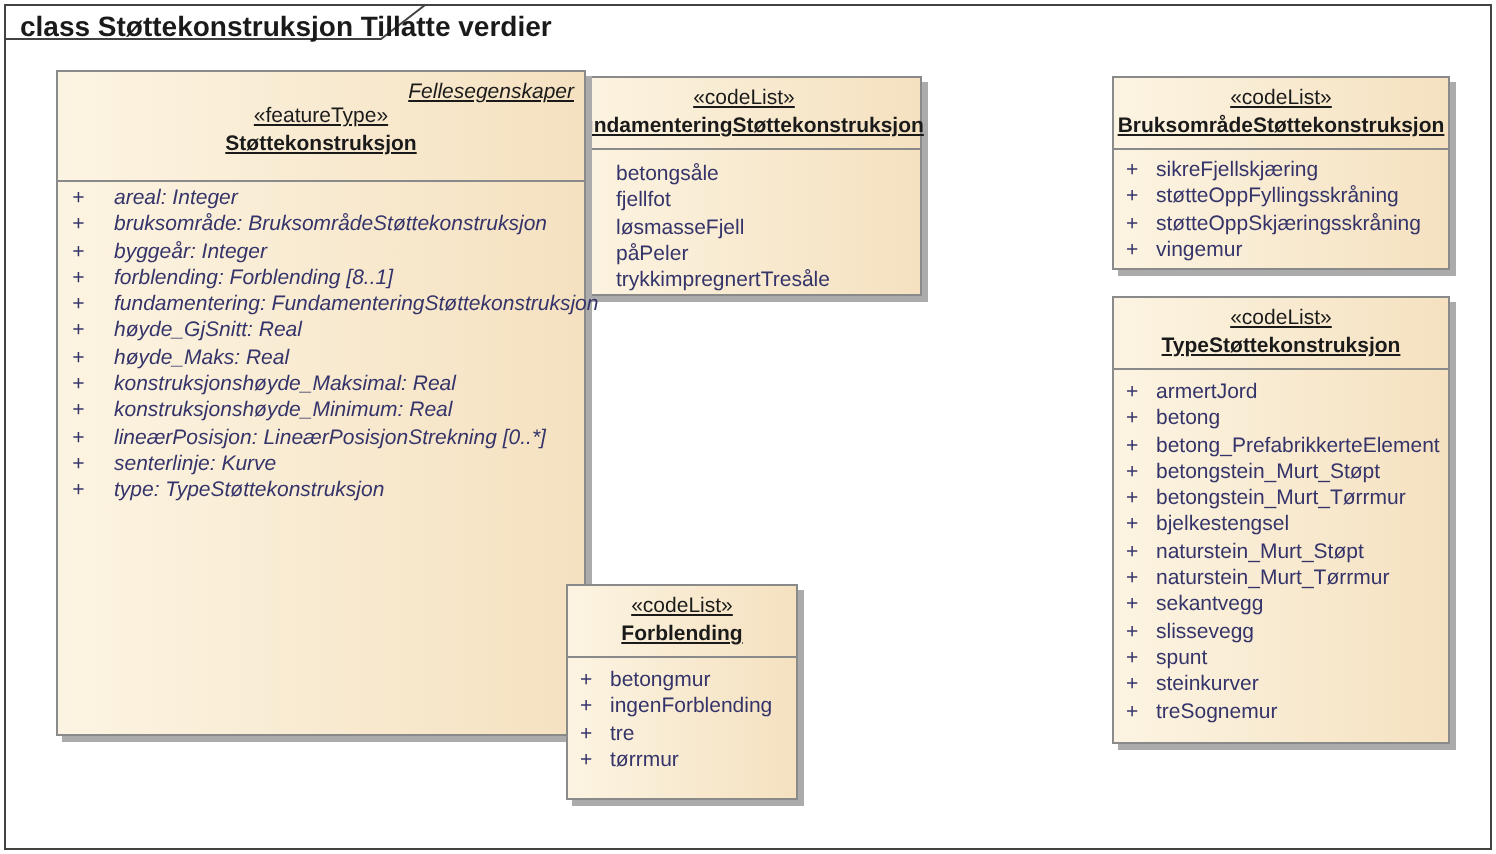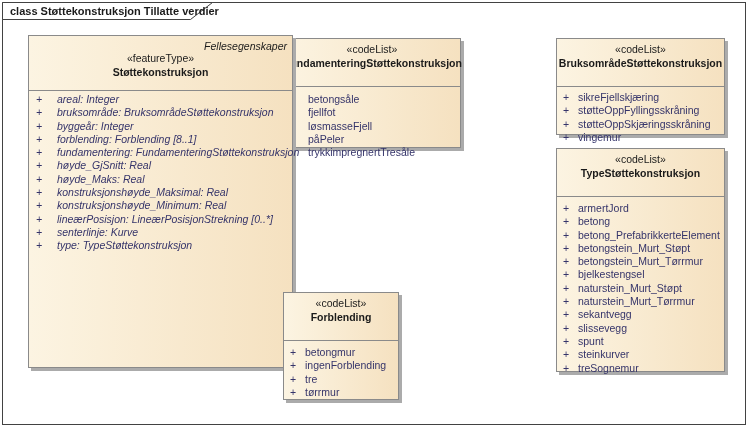--- a/index.html
+++ b/index.html
@@ -22,48 +22,49 @@
     overflow:hidden;
   }
   .frame{
     position:absolute;left:2px;top:2px;right:2px;bottom:2px;
     border:1px solid var(--frame-border);
   }
   .tab{position:absolute;left:2px;top:2px;width:212px;height:18px;}
   .tab svg{display:block;}
   .tab-label{
     position:absolute;left:8px;top:3px;
-    font-size:11px;font-weight:bold;color:var(--header-text);
+    font-size:14px;font-weight:bold;color:var(--header-text);
     white-space:nowrap;
   }
   .uml-box{
     position:absolute;
     background:linear-gradient(90deg,var(--box-fill-light) 0%,var(--box-fill-dark) 100%);
     border:1px solid var(--box-border);
     box-shadow:3px 3px 0 var(--box-shadow);
     font-size:10.5px;
     color:var(--member-text);
   }
   .box-header{
     border-bottom:1px solid var(--box-border);
     text-align:center;
     color:var(--header-text);
     overflow:visible;
+    text-decoration:underline;
   }
   .pkg-label{
     text-align:right;
     font-style:italic;
     padding:4px 5px 0 0;
     height:16px;
     color:var(--header-text);
     white-space:nowrap;
   }
   .stereotype{height:13px;line-height:13px;white-space:nowrap;}
   .cls-name{height:15px;line-height:14px;font-weight:bold;white-space:nowrap;}
-  .codelist .box-header{padding-top:4px;height:48px;}
+  .codelist .box-header{padding-top:4px;height:36px;}
   .class-hdr{height:55px;}
   .rows{padding-top:4px;}
   .rows.attrs{padding-top:2px;}
   .rows.pad6{padding-top:6px;}
   .rows.pad5{padding-top:5px;}
   .row{
     height:13.3px;line-height:13.3px;
     white-space:nowrap;overflow:visible;
     padding-left:6px;
   }

